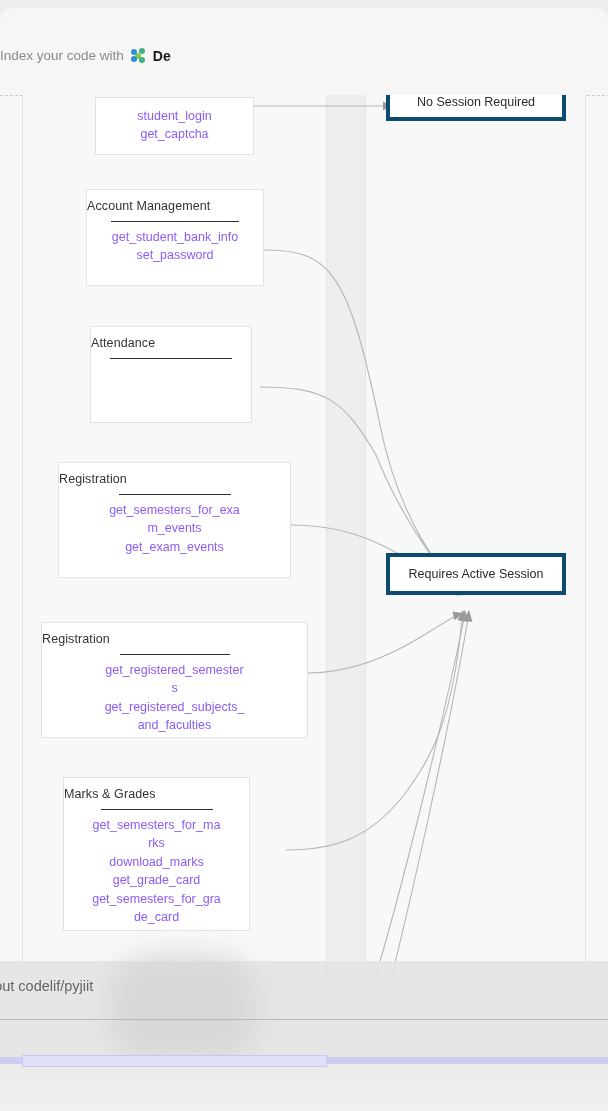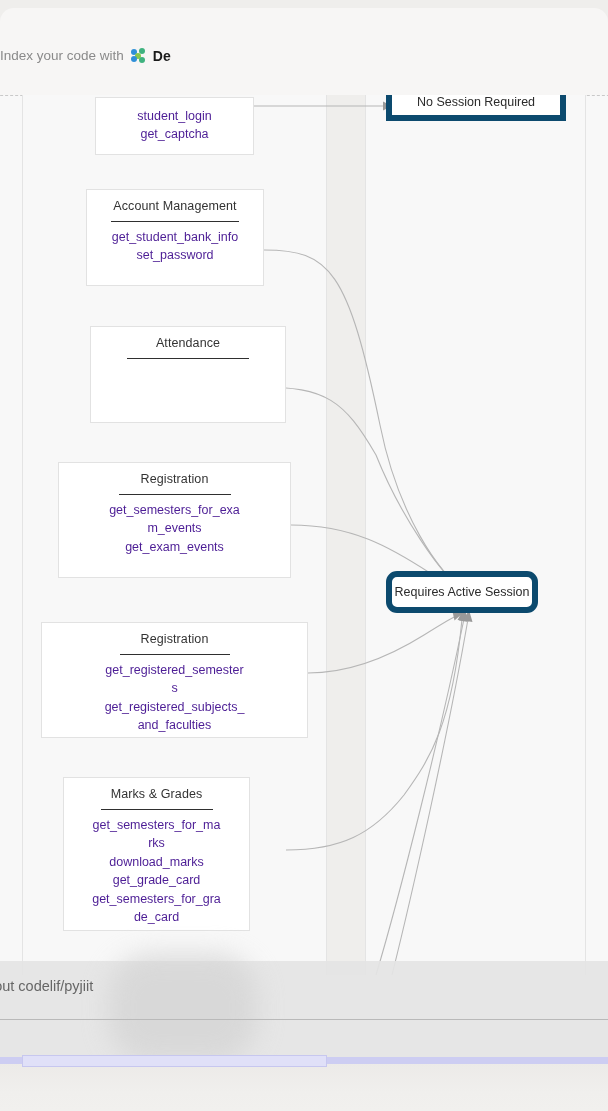--- a/index.html
+++ b/index.html
@@ -48,35 +48,35 @@
   #edges{position:absolute;left:0;top:0;width:608px;height:880px;overflow:visible;}
   #edges path{fill:none;stroke:#b6b6b6;stroke-width:1.1px;}
   #edges polygon{fill:#9a9a9a;}
 
   
   .node{
     position:absolute;background:#ffffff;border:1px solid #e2e2e2;
     box-sizing:border-box;color:#2b2b2b;
   }
   .node-title{
-    text-align:center;font-size:12.5px;line-height:15px;color:#333;
+    text-align:left;font-size:12.5px;line-height:15px;color:#333;
     padding-top:9px;letter-spacing:.1px;
   }
   .node-rule{
     height:0;border-top:1.4px solid #2f2f2f;
     margin:7px auto 0 auto;
   }
   .node-body{
-    text-align:center;font-size:12.5px;line-height:18.4px;color:#4c1d95;
+    text-align:center;font-size:12.5px;line-height:18.4px;color:#8b5cf6;
     padding:6px 6px 8px 6px;word-break:break-word;
   }
   .node-body div{white-space:pre-wrap;}
 
   .plain-node{
-    position:absolute;background:#ffffff;border:6px solid #0c4a6e;
+    position:absolute;background:#ffffff;border:4px solid #0c4a6e;
     box-sizing:border-box;display:flex;align-items:center;justify-content:center;
     font-size:12.5px;color:#2b2b2b;text-align:center;
   }
 
   
   #top-header{
     position:absolute;left:0;top:8px;width:608px;height:79px;
     background:#f7f6f5;
     border-top-left-radius:14px;border-top-right-radius:14px;
     display:flex;align-items:center;
@@ -182,21 +182,21 @@
 
     <div class="node" id="node-account-management" style="left:86px;top:94px;width:178px;height:97px;">
       <div class="node-title">Account Management</div>
       <div class="node-rule" style="width:128px;"></div>
       <div class="node-body">
         <div>get_student_bank_info</div>
         <div>set_password</div>
       </div>
     </div>
 
-    <div class="node" id="node-attendance" style="left:90px;top:231px;width:196px;height:97px;">
+    <div class="node" id="node-attendance" style="left:90px;top:231px;width:162px;height:97px;">
       <div class="node-title">Attendance</div>
       <div class="node-rule" style="width:122px;"></div>
     </div>
 
     <div class="node" id="node-examinations" style="left:58px;top:367px;width:233px;height:116px;">
       <div class="node-title">Registration</div>
       <div class="node-rule" style="width:112px;"></div>
       <div class="node-body" style="padding-left:48px;padding-right:48px;">
         <div>get_semesters_for_exam_events</div>
         <div>get_exam_events</div>
@@ -220,21 +220,21 @@
         <div>download_marks</div>
         <div>get_grade_card</div>
         <div>get_semesters_for_grade_card</div>
       </div>
     </div>
 
     <div class="plain-node" id="node-no-session-required" style="left:386px;top:-12px;width:180px;height:38px;">
       <span>No Session Required</span>
     </div>
 
-    <div class="plain-node" id="node-requires-active-session" style="left:386px;top:476px;width:152px;height:42px;border-radius:11px;">
+    <div class="plain-node" id="node-requires-active-session" style="left:386px;top:458px;width:180px;height:42px;">
       <span>Requires Active Session</span>
     </div>
 
   </div>
 
   <div id="top-header">
     <div id="devin-promo">
       <span class="promo-text">Index your code with</span>
       <span class="devin-logo">
         <i></i>

